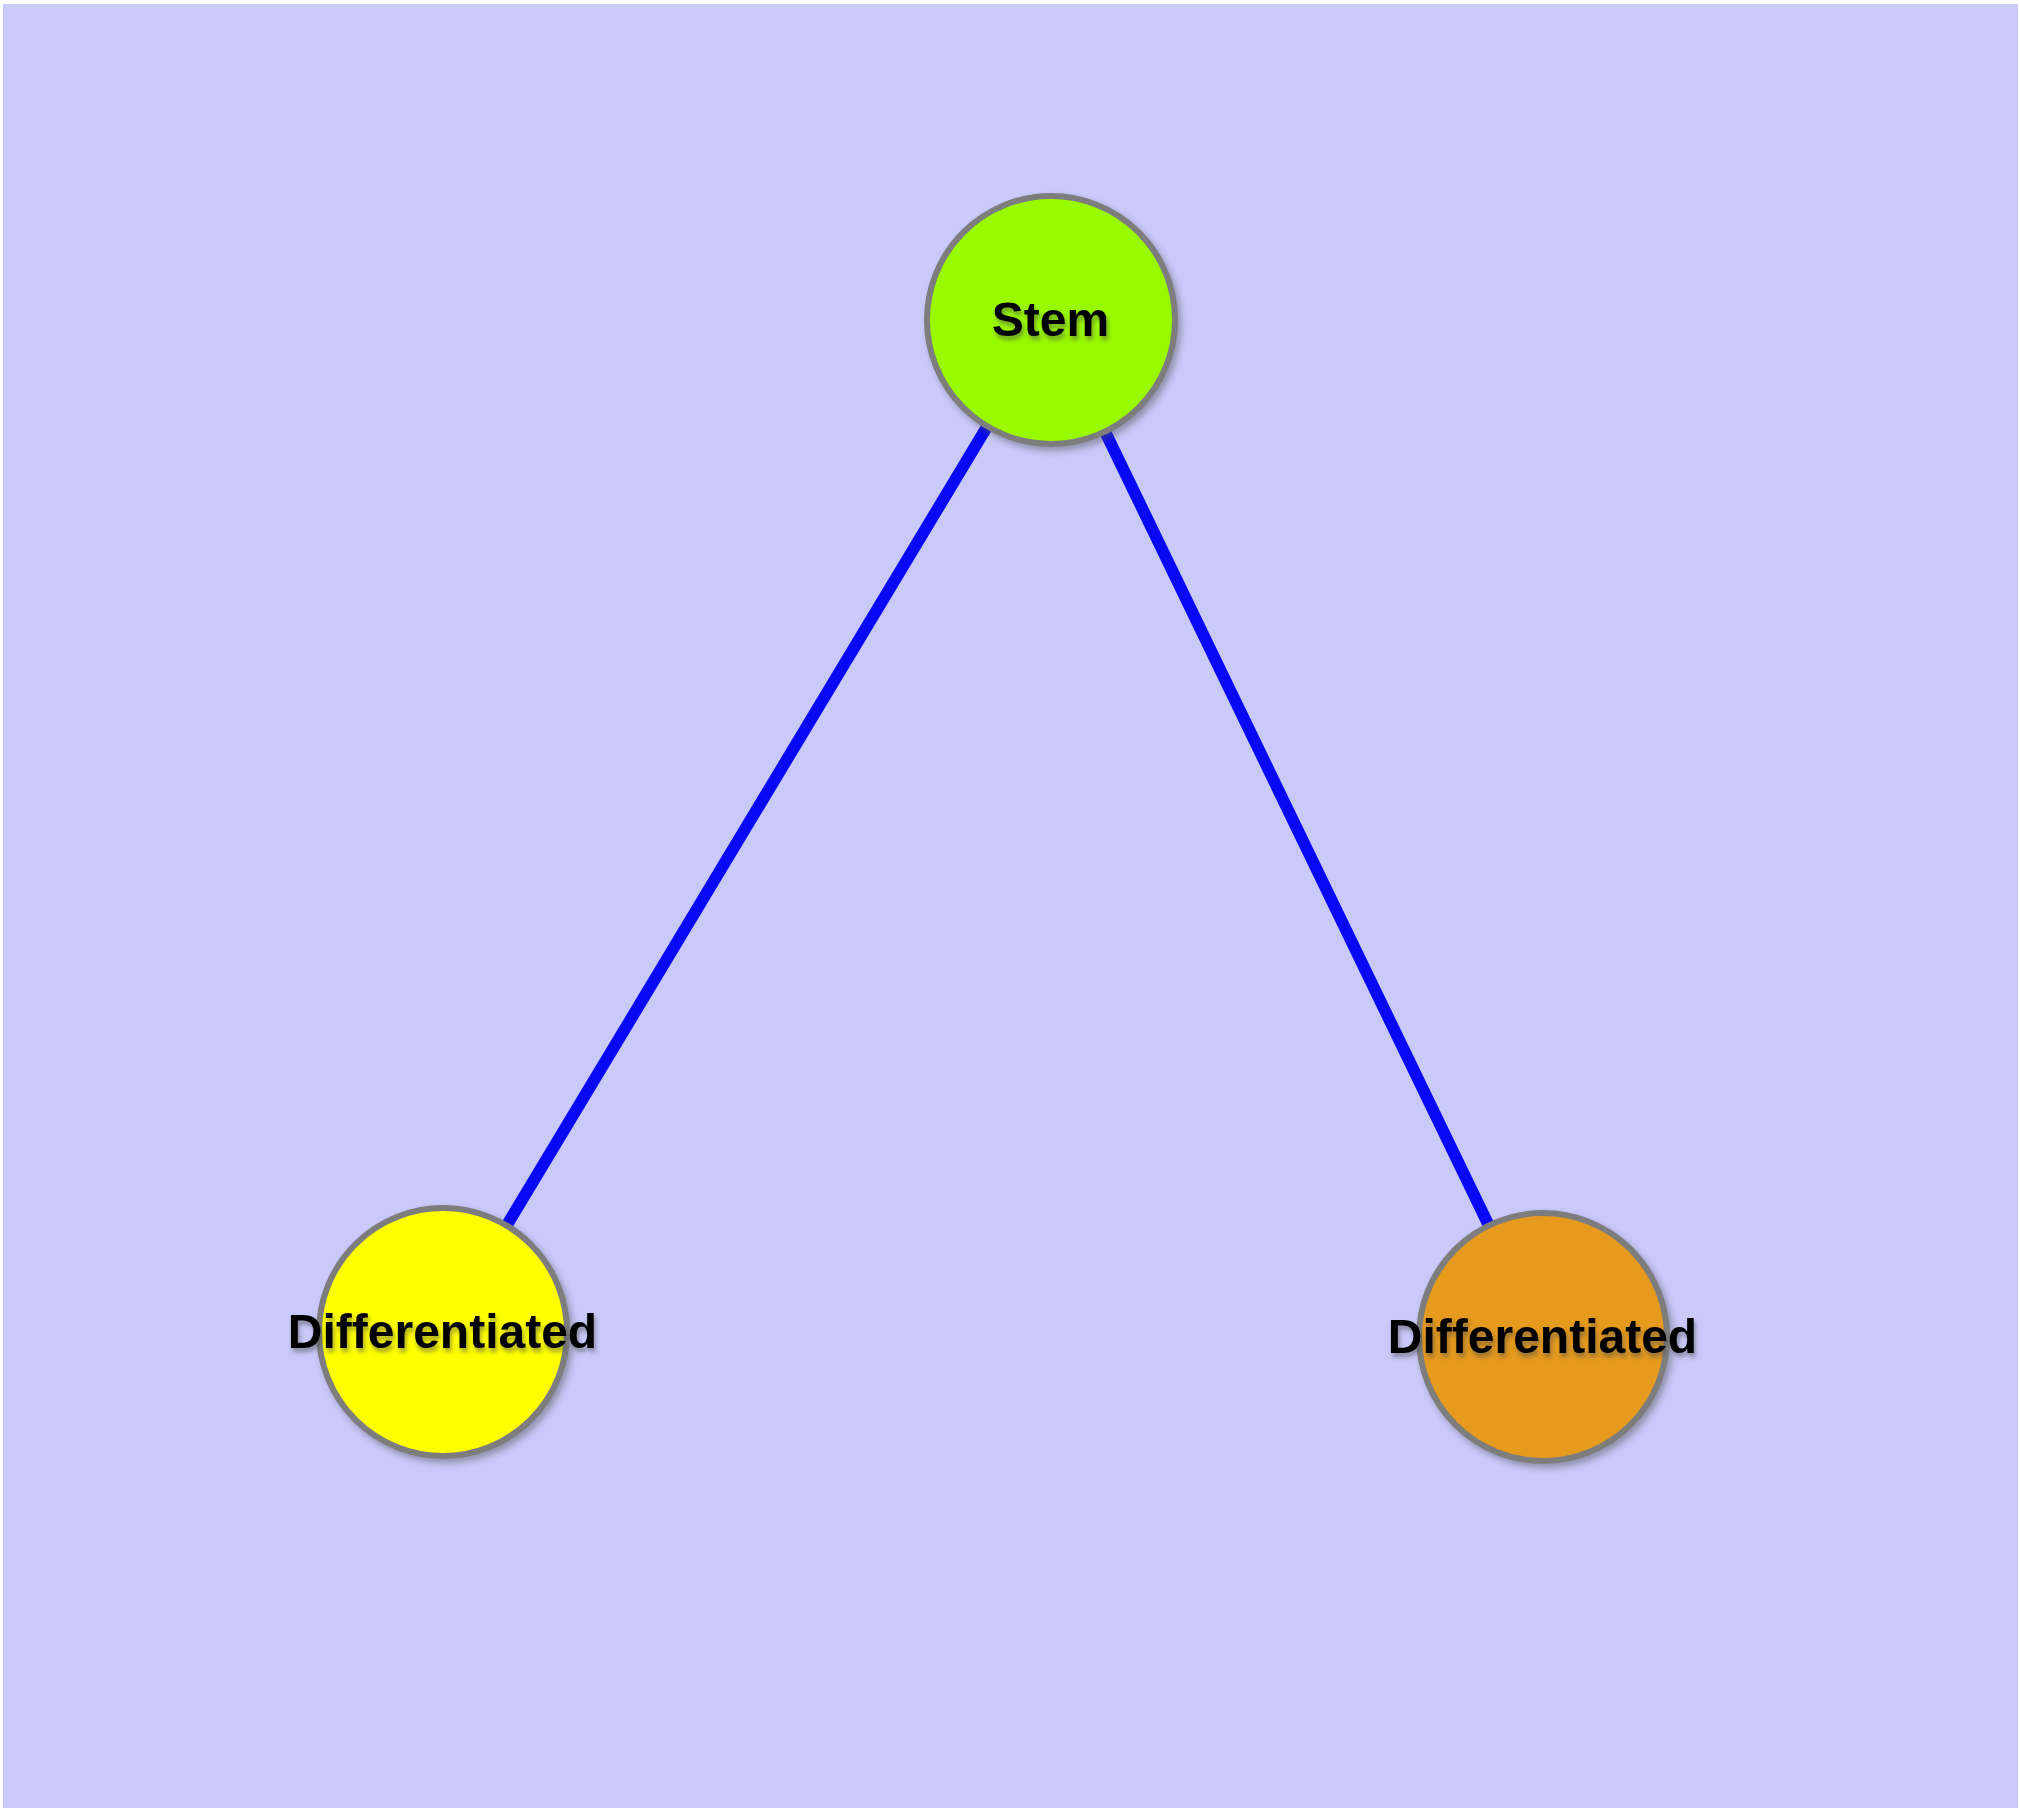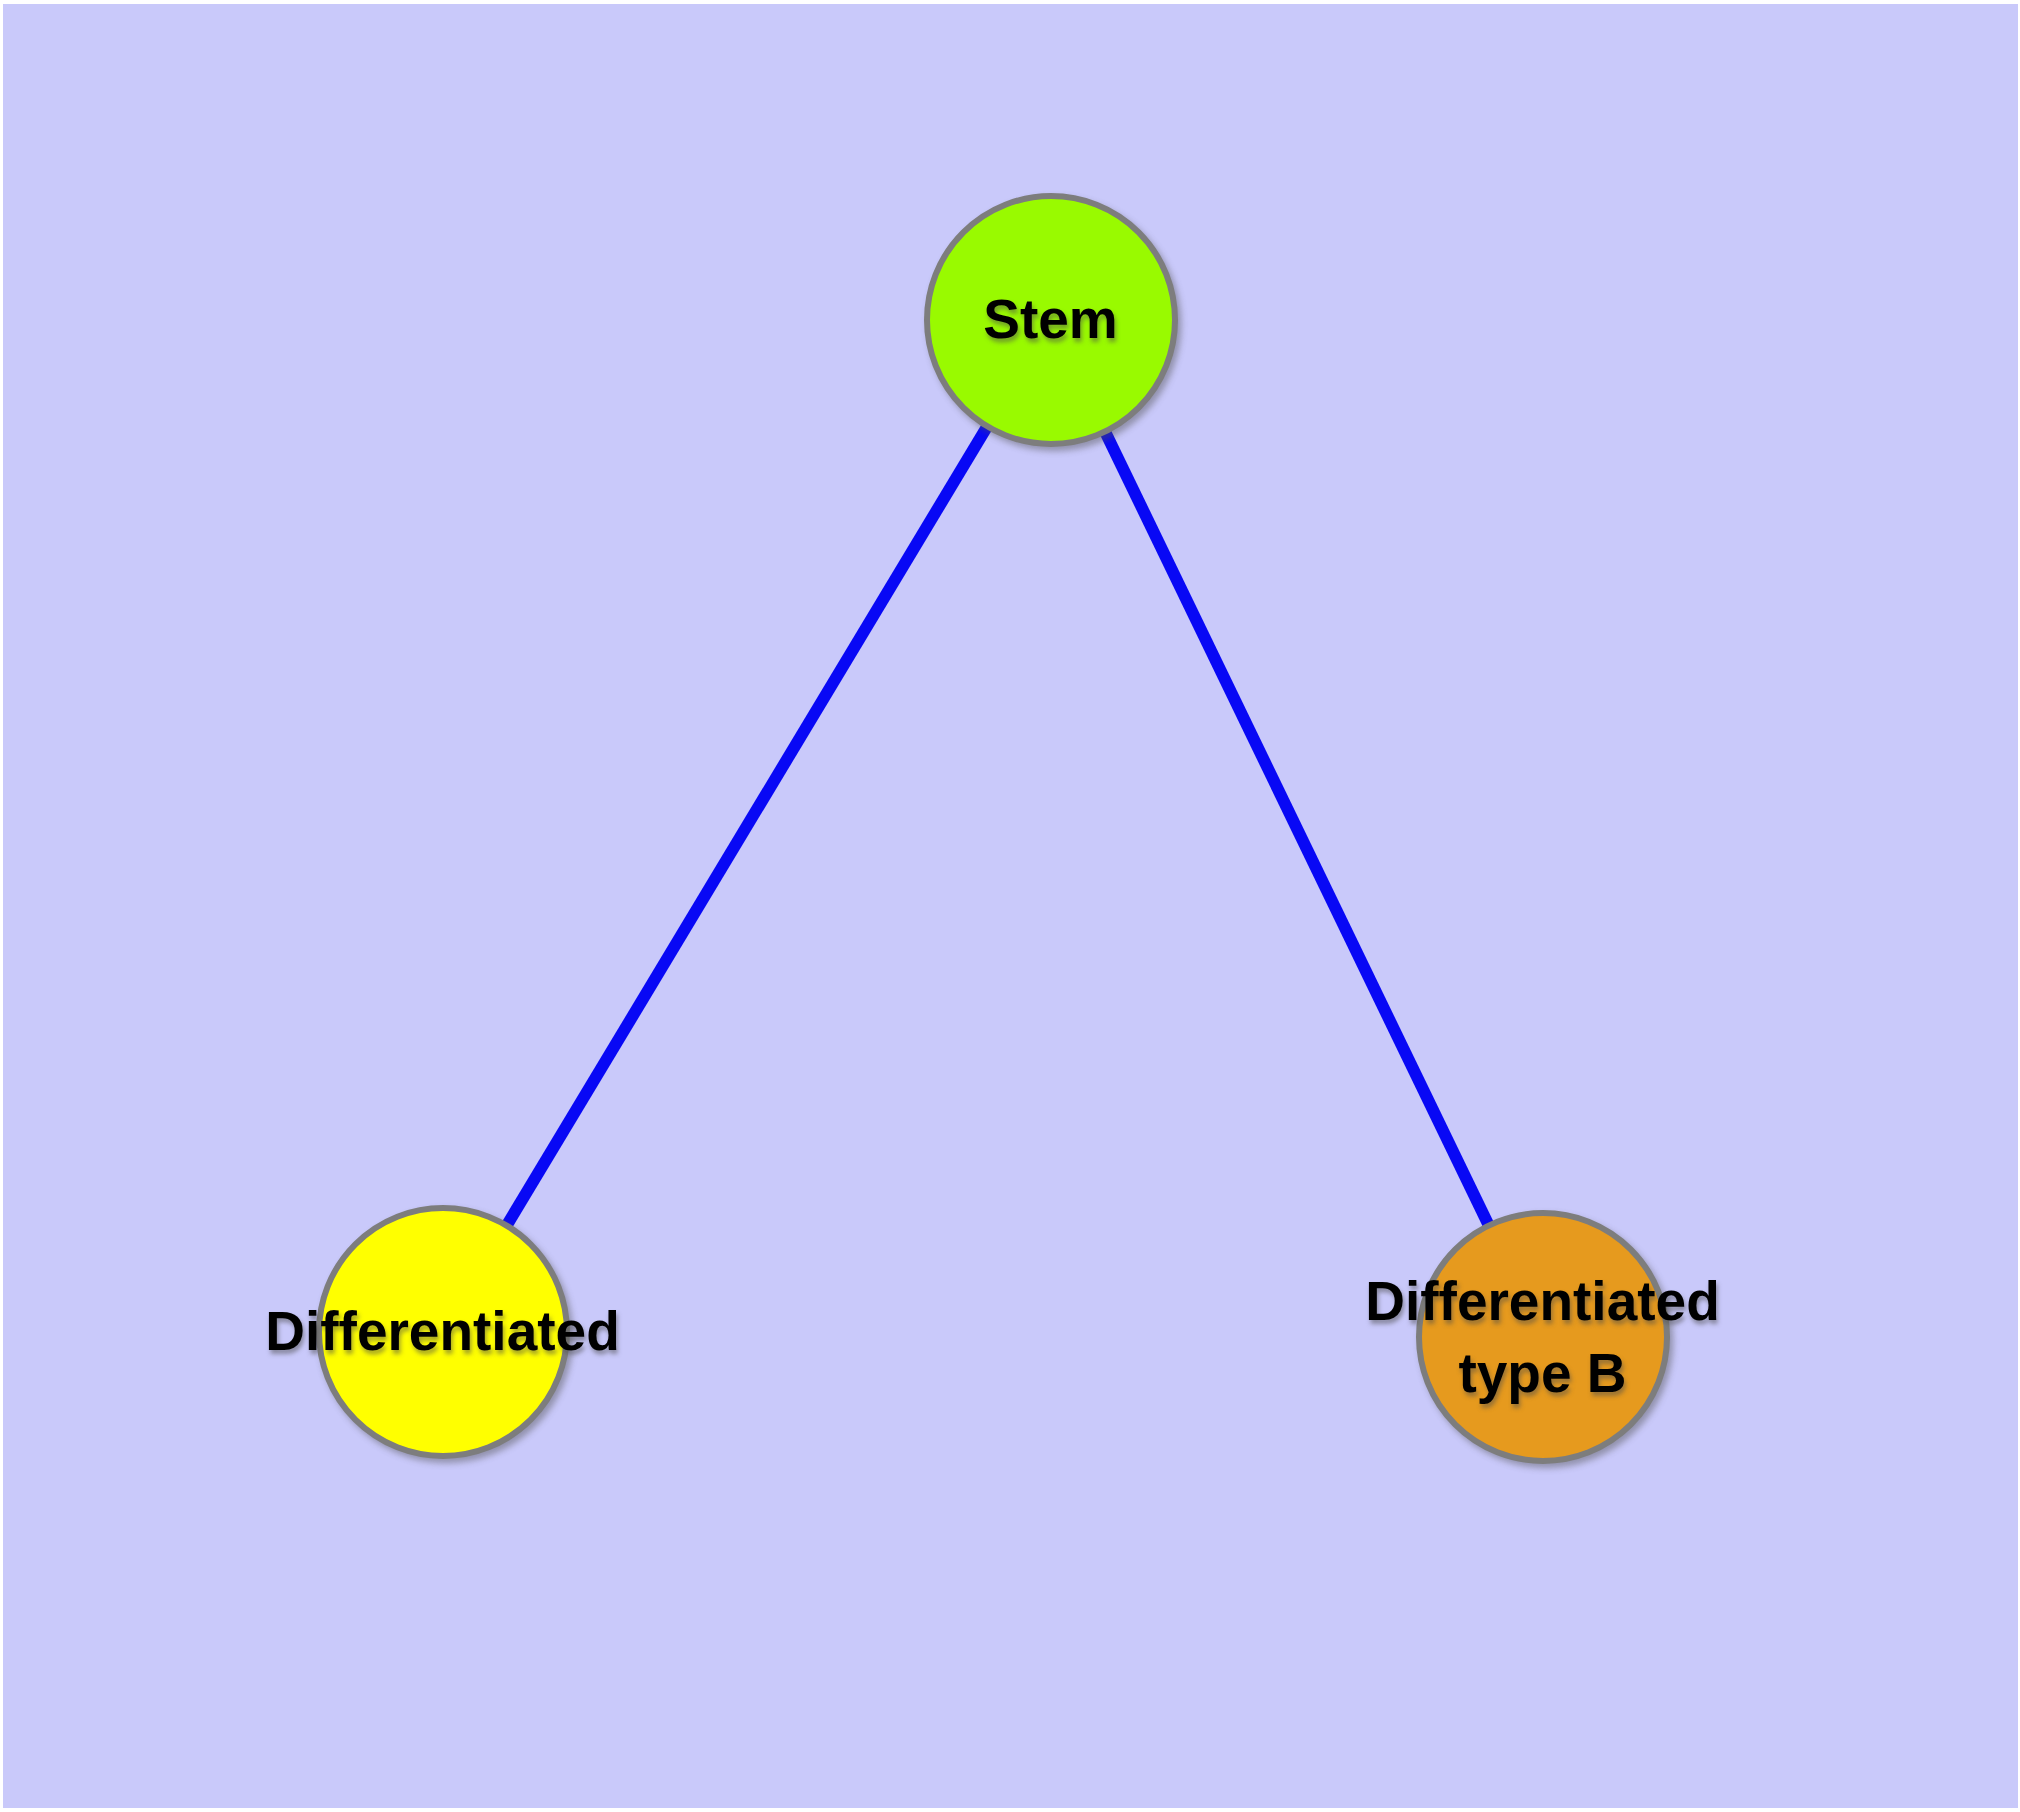--- a/index.html
+++ b/index.html
@@ -30,21 +30,21 @@
     position: absolute;
     border-style: solid;
     border-radius: 50%;
     box-sizing: content-box;
     box-shadow: 3.4px 4.2px 6px rgba(80,80,80,0.45);
   }
   .node-label {
     position: absolute;
     transform: translate(-50%, -50%);
     text-align: center;
-    font-size: 55px;
+    font-size: 48px;
     font-weight: bold;
     line-height: 1.3;
     color: #000000;
     white-space: nowrap;
     text-shadow: 1.7px 4.2px 4.2px rgba(75,75,75,0.5);
   }
   .label-line { display: block; }
 </style>
 </head>
 <body style="background: rgb(255, 255, 255);">
@@ -63,17 +63,16 @@
   <div class="node-label" style="left: 1048px; top: 316px; color: rgb(0, 0, 0);">
     <span class="label-line">Stem</span>
   </div>
 
   <div class="node-label" style="left: 440px; top: 1328px; color: rgb(0, 0, 0);">
     <span class="label-line">Differentiated</span>
   </div>
 
   <div class="node-label" style="left: 1540px; top: 1333px; color: rgb(0, 0, 0);">
     <span class="label-line">Differentiated</span>
-    <span class="label-line">type B</span>
   </div>
 
 </div>
 
 
 </body></html>

